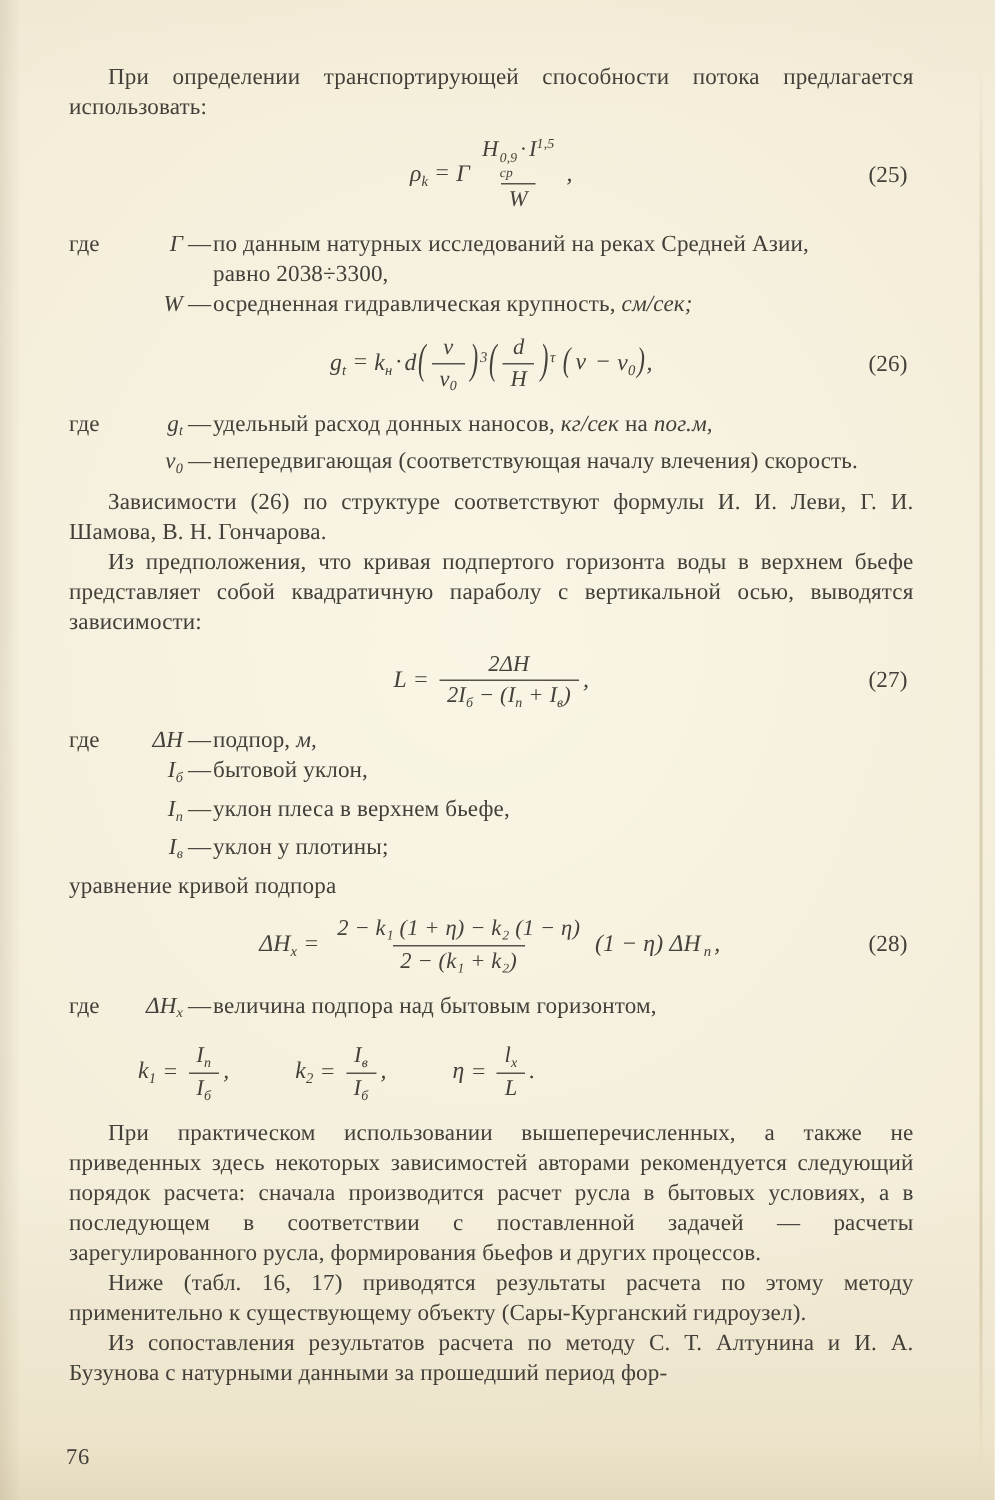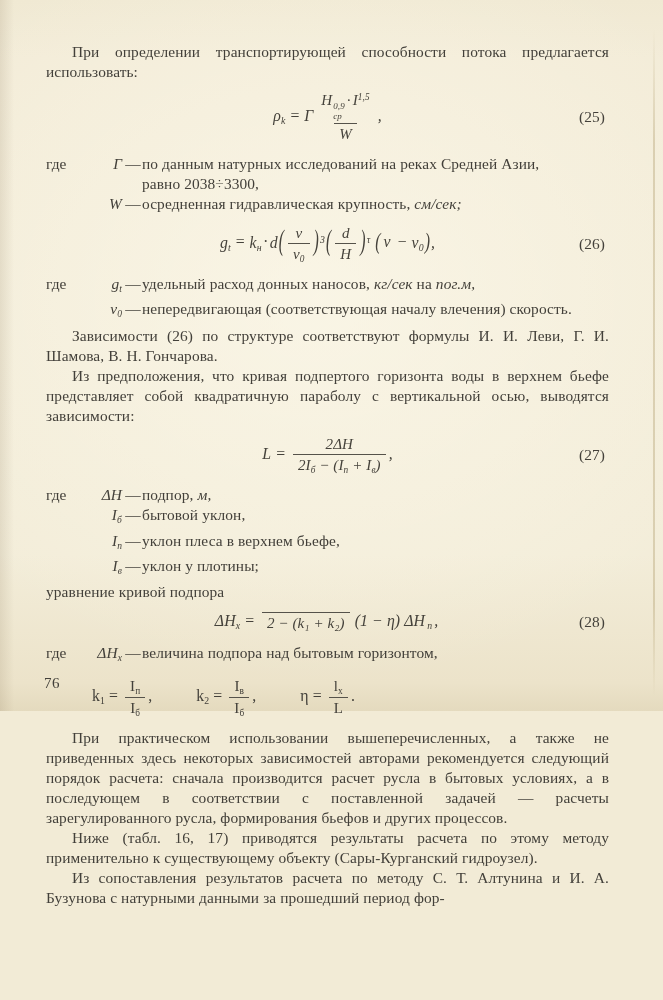--- a/index.html
+++ b/index.html
@@ -9,21 +9,21 @@
   }
   *{box-sizing:border-box;margin:0;padding:0;}
   html,body{width:663px;height:1000px;overflow:hidden;}
   body{
     font-family:"Liberation Serif","DejaVu Serif",serif;
     color:var(--ink);
     background:var(--paper);
   }
   .page{
     position:relative;
-    width:663px;height:711px;
+    width:663px;height:1000px;
     background:
       radial-gradient(ellipse 120% 90% at 48% 42%, rgba(255,252,240,.55) 0%, rgba(255,252,240,0) 60%),
       linear-gradient(180deg,#f0e9d3 0%,#f3ecd8 8%,#f3edd9 78%,#ece3ca 96%,#e4dabe 100%);
   }
   .page::after{ 
     content:"";position:absolute;top:0;right:8px;width:2px;height:100%;
     background:linear-gradient(180deg,rgba(170,150,100,0) 4%,rgba(170,150,100,.35) 20%,rgba(170,150,100,.35) 85%,rgba(170,150,100,0) 98%);
   }
   .page::before{ 
     content:"";position:absolute;top:0;left:0;width:14px;height:100%;
@@ -58,21 +58,21 @@
   
   .deflist{ margin:1px 0; }
   .defrow{ display:grid; grid-template-columns:30px 48px 18px 1fr; align-items:baseline; }
   .deflabel{ }
   .defsym{ text-align:right; font-style:italic; padding-right:2px; white-space:nowrap; }
   .defdash{ text-align:center; }
   .deftext{ text-align:justify; padding-right:6px; }
   .defsub{ font-size:.62em; vertical-align:-0.35em; font-style:italic; }
 
   
-  .coef-row{ display:flex; gap:44px; justify-content:flex-start; padding:8px 0 6px 46px; font-size:15.8px; }
+  .coef-row{ display:flex; gap:44px; justify-content:flex-start; padding:8px 0 6px 46px; font-style:italic; font-size:15.8px; }
   .coef-item{ white-space:nowrap; }
 
   .page-number{ position:absolute; left:44px; bottom:19px; font-size:15px; letter-spacing:.5px; }
 </style>
 </head>
 <body>
 
 <div class="page">
   <div class="content">
 
@@ -166,20 +166,21 @@
         <span class="defsym"><span>I</span><span class="defsub">в</span></span>
         <span class="defdash">—</span>
         <span class="deftext">уклон у плотины;</span>
       </div>
     </div>
 
     <p class="body">уравнение кривой подпора</p>
 
     <div class="formula-row">
       <span class="formula"><span>ΔH</span><sub>x</sub><span class="op">=</span><span class="frac">
+            <span class="num">2 − k₁ (1 + η) − k₂ (1 − η)</span>
             <span class="den">2 − (k₁ + k₂)</span>
           </span><span class="op tight">(1 − η) ΔH</span><sub>п</sub><span class="op tight">,</span></span>
       <span class="eq-num">(28)</span>
     </div>
 
     <div class="deflist">
       <div class="defrow">
         <span class="deflabel">где</span>
         <span class="defsym"><span>ΔH</span><span class="defsub">x</span></span>
         <span class="defdash">—</span>

